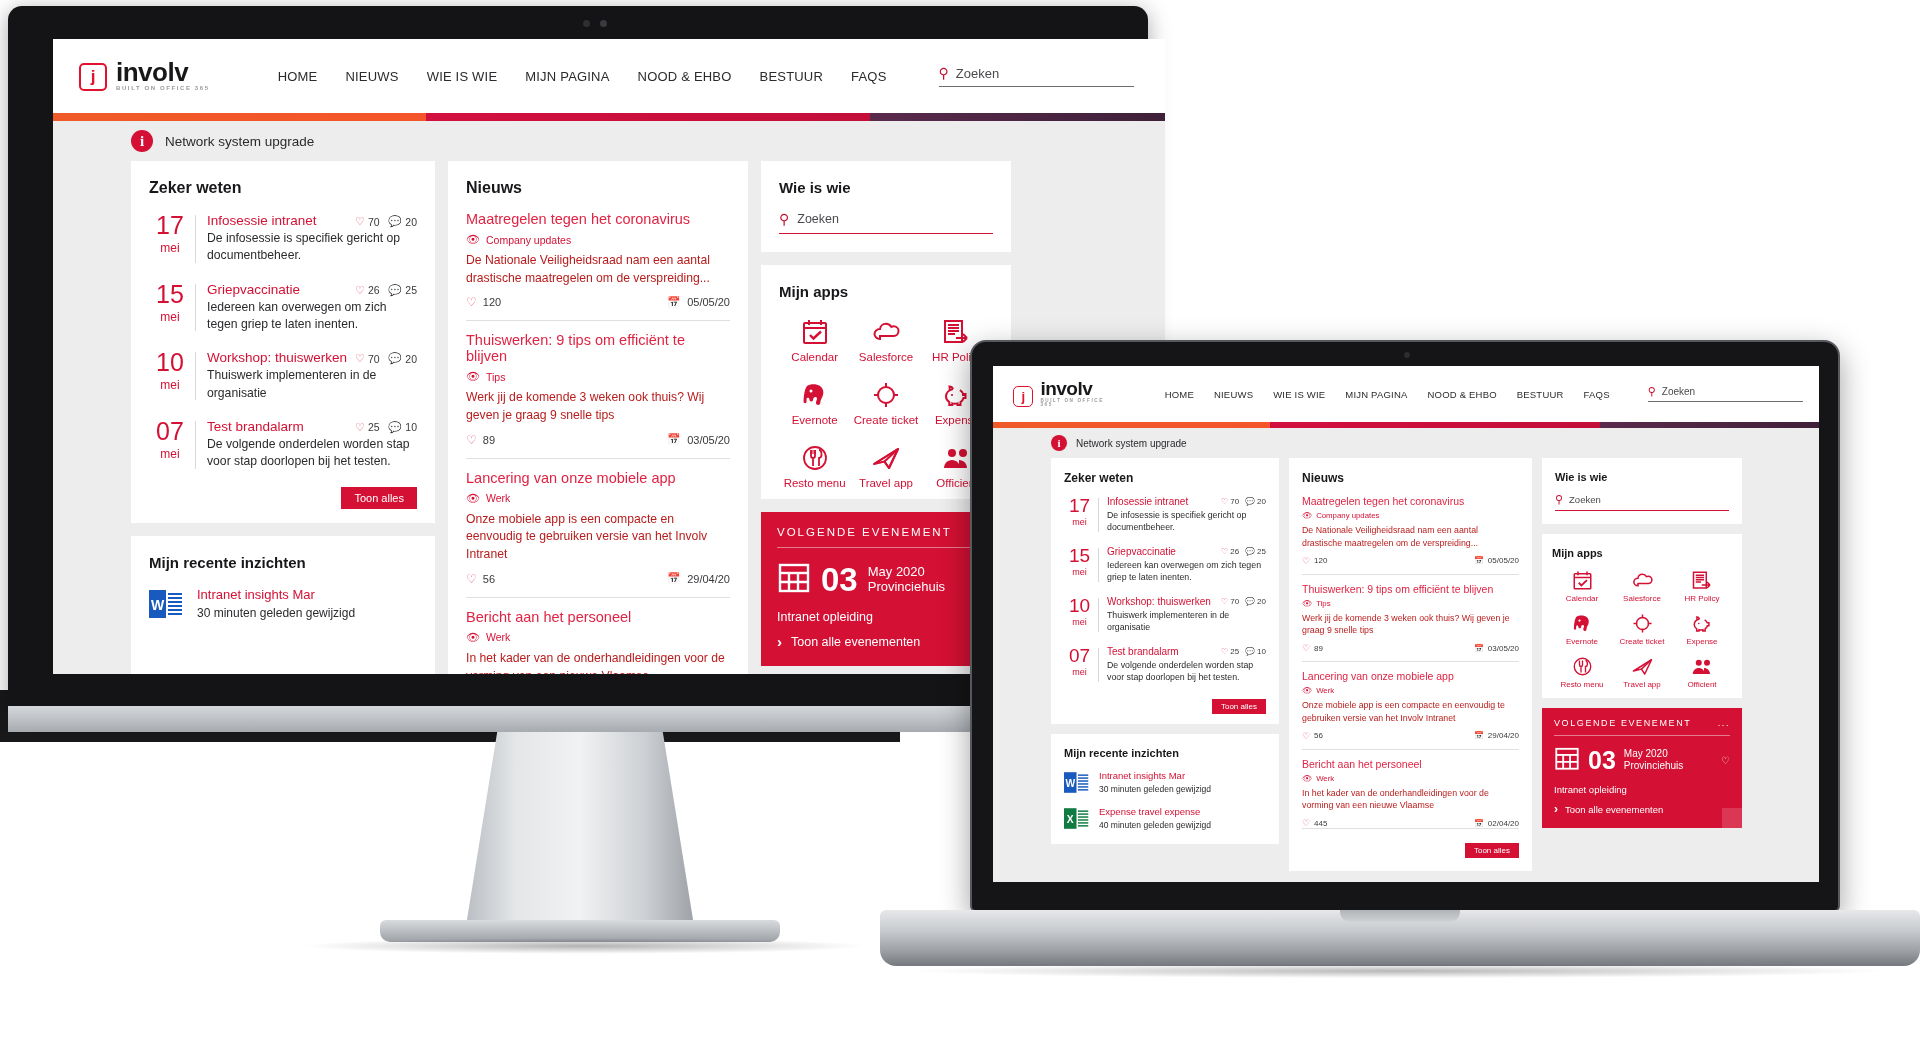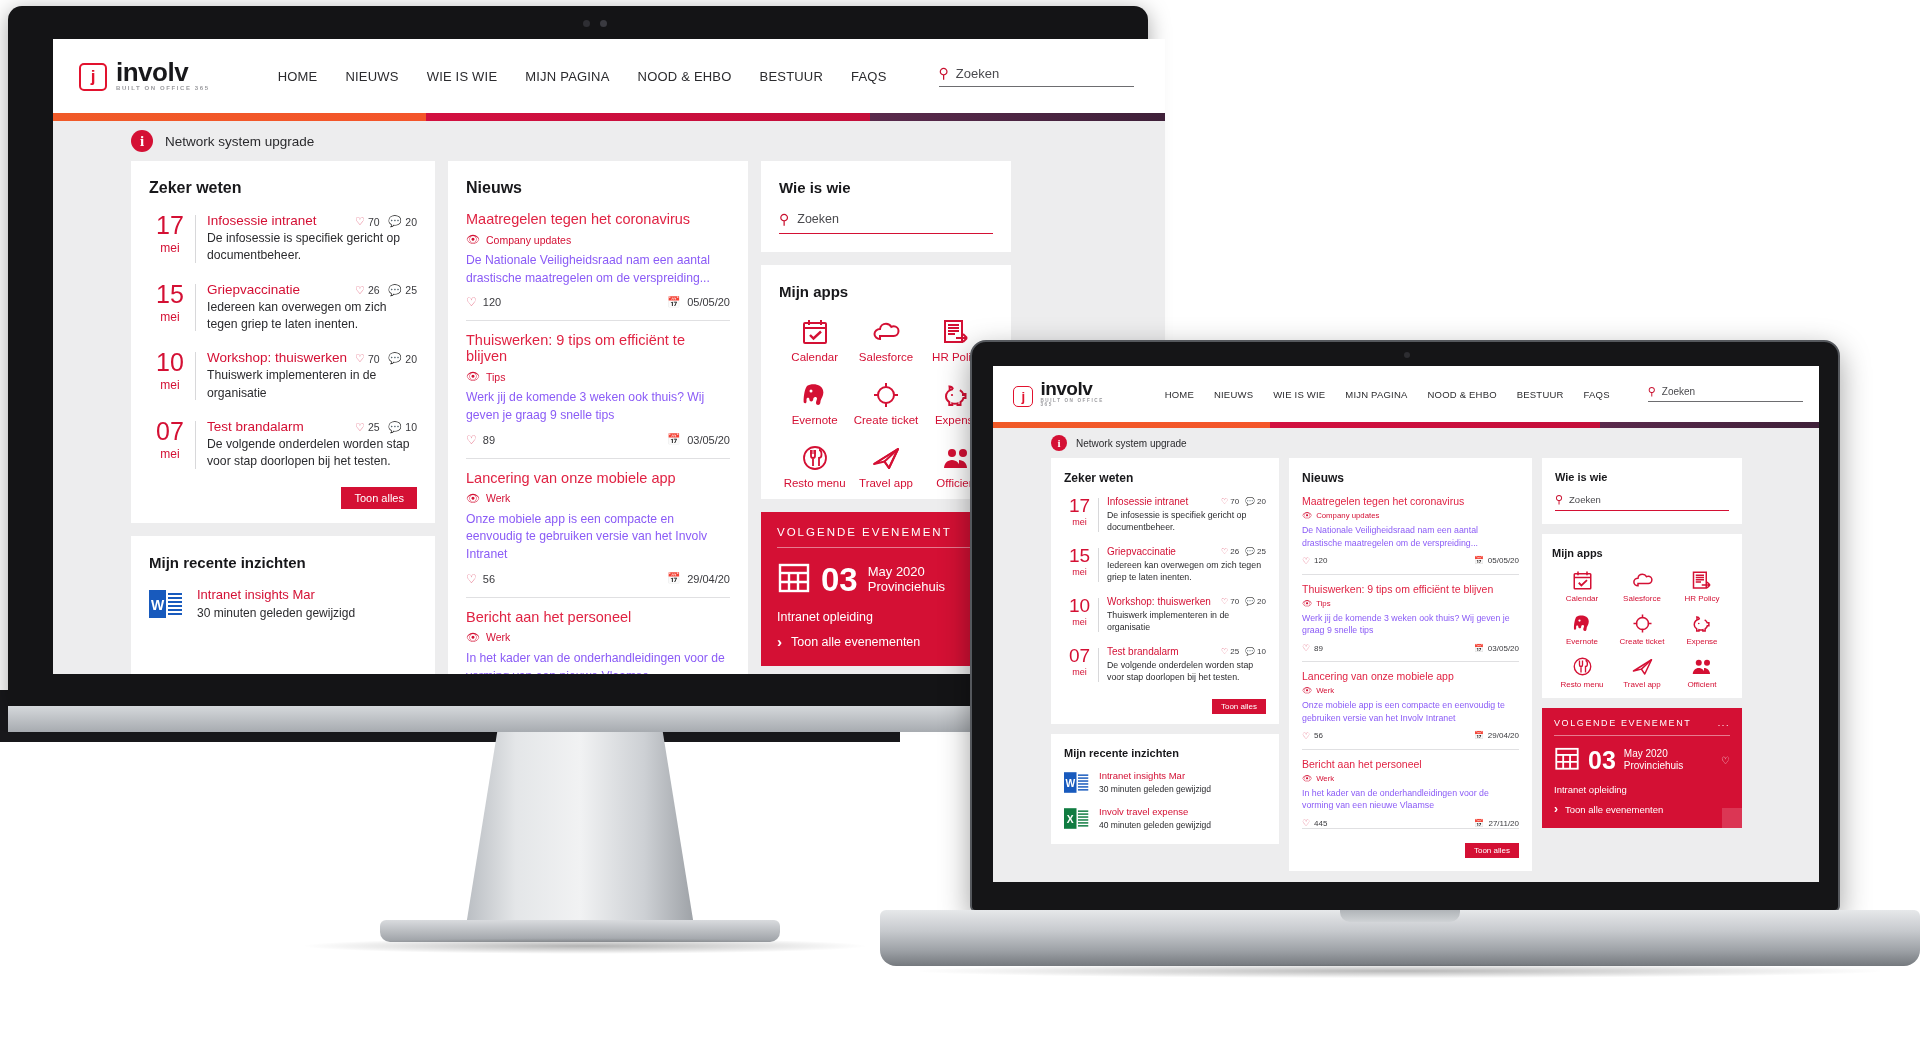--- a/index.html
+++ b/index.html
@@ -123,21 +123,21 @@
   .zw-meta { display:flex; color:#3a3a3e; white-space:nowrap; }
   .zw-meta .mi { display:flex; align-items:center; }
   .zw-desc { color:#2b2b2e; }
   .btn-red { background:#D41034; color:#fff; display:inline-block; text-align:center; }
 
   
   .nw-item { border-bottom:1px solid #e0e0e2; }
   .nw-item:last-child { border-bottom:none; }
   .nw-title { color:#E02343; }
   .nw-cat { display:flex; align-items:center; color:#D41034; }
-  .nw-desc { color:#8b5cf6; }
+  .nw-desc { color:#b91c1c; }
   .nw-foot { display:flex; align-items:center; justify-content:space-between; color:#3a3a3e; }
   .nw-foot .lft, .nw-foot .rgt { display:flex; align-items:center; }
 
   
   .wiw-search { display:flex; align-items:center; border-bottom:1.5px solid #D41034; }
   .wiw-search .sicon { color:#C9102F; }
   .wiw-search .stext { color:#4a4a4e; }
 
   
   .apps-grid { display:grid; grid-template-columns:repeat(3,1fr); }
@@ -752,21 +752,21 @@
                         <rect x="19" y="6" width="14" height="2"></rect>
                           <rect x="19" y="10" width="14" height="2"></rect>
                         <rect x="19" y="14" width="14" height="2"></rect>
                           <rect x="19" y="18" width="14" height="2"></rect>
                         <rect x="19" y="22" width="14" height="2"></rect>
                           <rect x="19" y="26" width="14" height="2"></rect>
                       </g>
                     </svg>
                   </span>
                   <span class="ri-txt">
-                    <span class="t" style="font-size:9.5px;display:block;">Involv travel expense</span>
+                    <span class="t" style="font-size:9.5px;display:block;">Expense travel expense</span>
                     <span class="s" style="font-size:8.5px;display:block;margin-top:3px;">40 minuten geleden gewijzigd</span>
                   </span>
                 </div>
               </div>
             </div>
 
             <div style="width:243px;">
               <div class="card" style="padding:13px;">
                 <div class="card-title" style="font-size:12px;margin-bottom:10px;">Nieuws</div>
 
@@ -834,21 +834,21 @@
                       <span>Werk</span>
                   </div>
                   <div class="nw-desc" style="font-size:8.8px;line-height:1.45;margin-top:4px;">In het kader van de onderhandleidingen voor de vorming van een nieuwe Vlaamse</div>
                   <div class="nw-foot" style="font-size:8px;margin-top:6px;">
                     <span class="lft">
                         <span style="color:#E2637C;margin-right:4px;font-size:9px;">♡</span>
                         <span>445</span>
                       </span>
                     <span class="rgt">
                         <span style="color:#9a9aa0;margin-right:4px;font-size:8px;">📅</span>
-                        <span>27/11/20</span>
+                        <span>02/04/20</span>
                       </span>
                   </div>
                 </div>
 
                 <div style="text-align:right;margin-top:10px;">
                   <span class="btn-red" style="font-size:8px;padding:3px 9px;">Toon alles</span>
                 </div>
               </div>
             </div>
 

